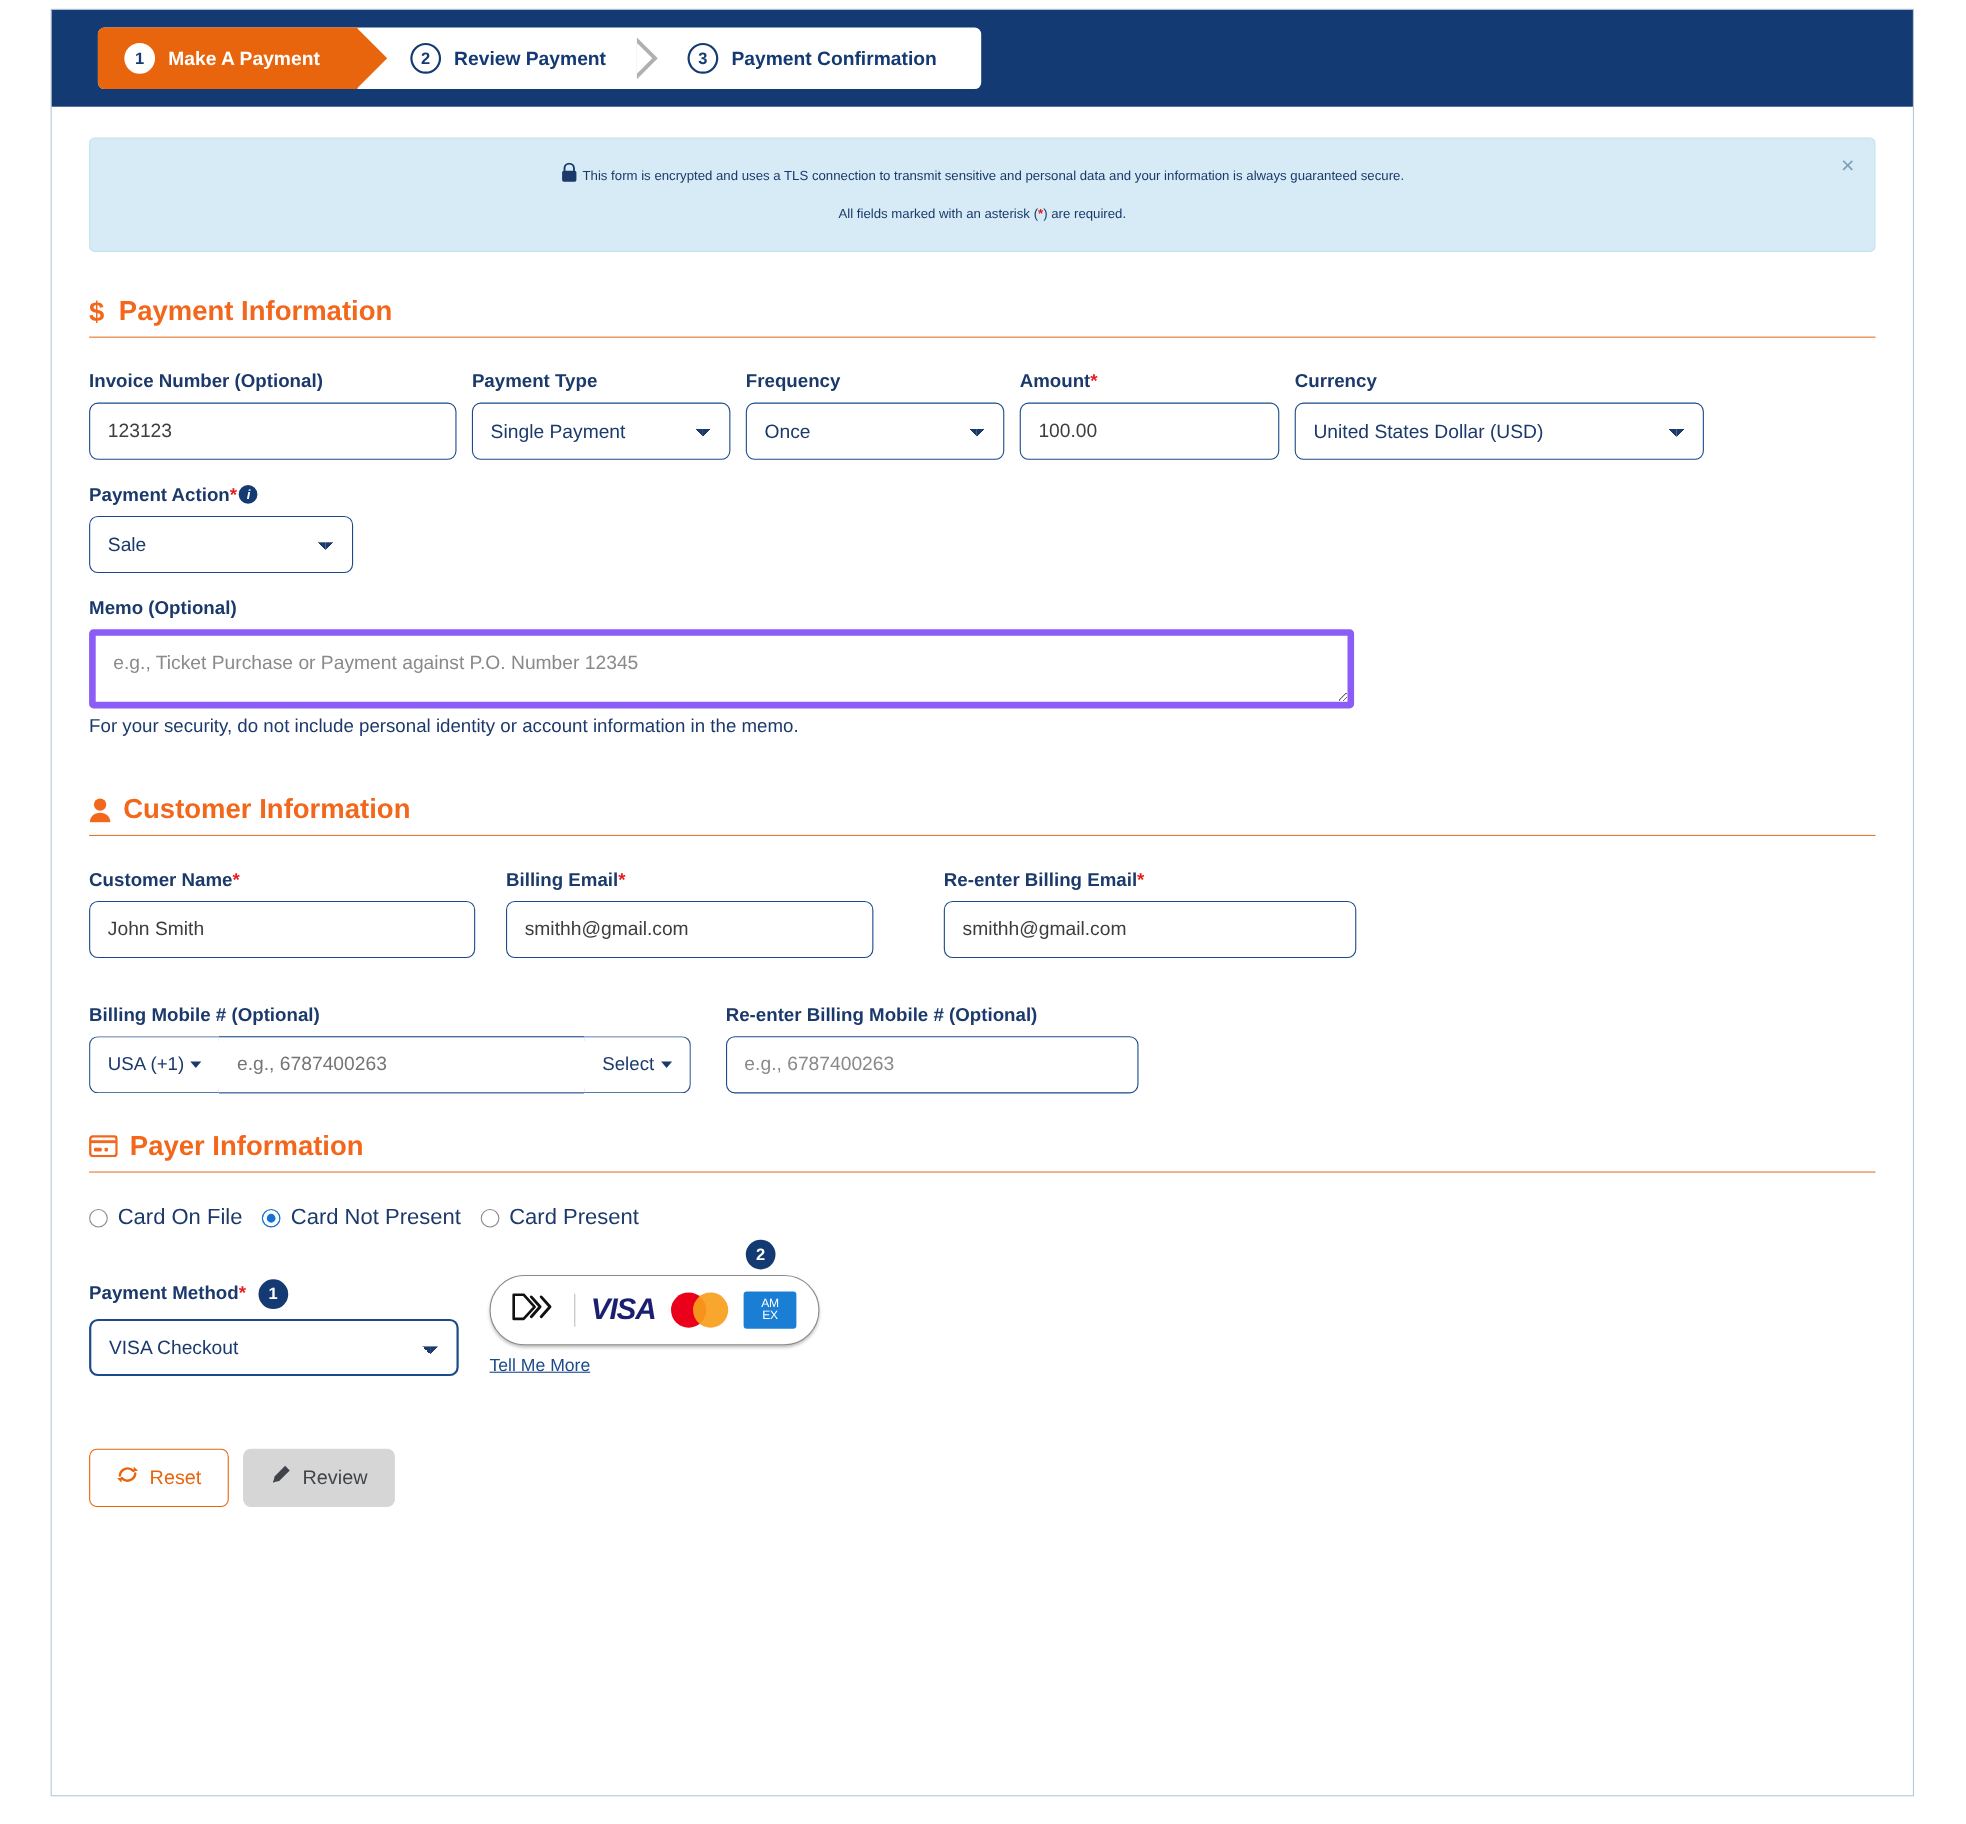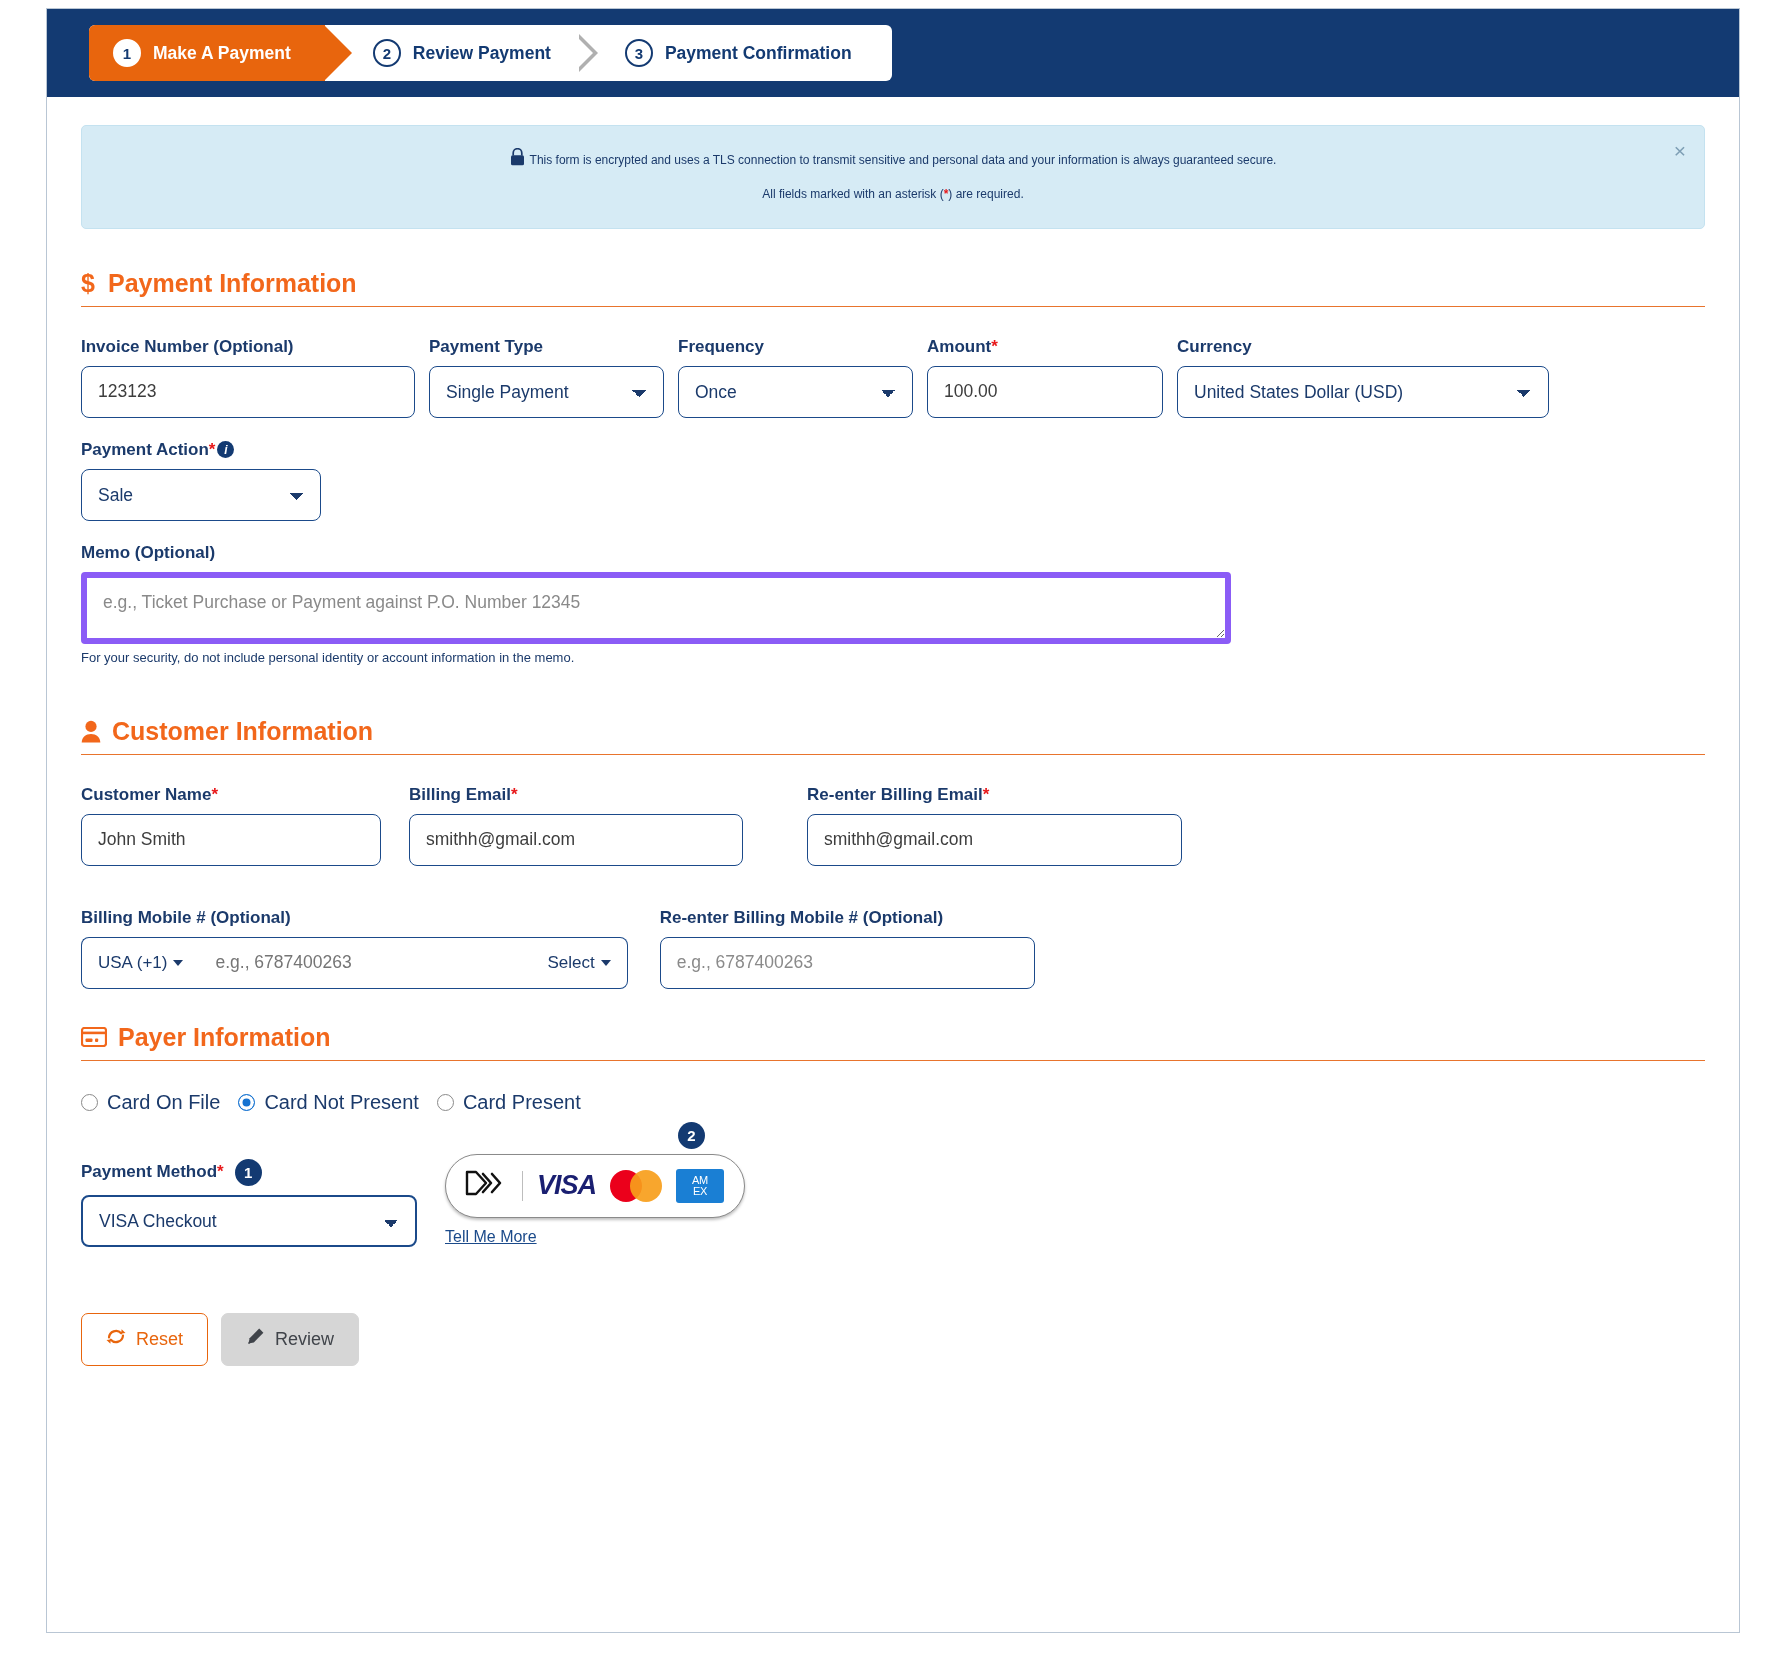--- a/index.html
+++ b/index.html
@@ -171,21 +171,21 @@
     height: 72px;
     border: 6px solid #8b5cf6;
     border-radius: 4px;
     font-family: "Liberation Sans", sans-serif;
     font-size: 17.5px;
     padding: 14px 16px;
     color: #3d3d3d;
     resize: vertical;
     outline: none;
   }
-  .memo-help { font-size: 13px; color:#1b3a6b; }
+  .memo-help { font-size: 17px; color:#1b3a6b; }
   .info-badge {
     display:inline-flex; align-items:center; justify-content:center;
     width:17px;height:17px;border-radius:50%;
     background:#133a72;color:#fff;font-size:12px;font-weight:bold;
     font-style:italic; vertical-align:1px; margin-left:2px;
   }
   
   .phone-group { display:flex; align-items:stretch; }
   .phone-group .cc {
     border:1px solid #1b4a8a; border-right:none;
@@ -356,21 +356,21 @@
             <path d="M0.7 22.5c0-5.2 4.2-8.6 9.3-8.6s9.3 3.4 9.3 8.6z" fill="#f2671b"></path>
           </svg>
       </span>
       <span>Customer Information</span>
     </div>
     <div class="section-rule"></div>
 
     <div class="row">
       <div class="field">
         <label class="fl"><span>Customer Name</span><span class="req">*</span></label>
-        <input class="ctl" style="width: 300px;" value="John Smith">
+        <input class="ctl" style="width: 351px;" value="John Smith">
       </div>
       <div class="field" style="margin-left:14px">
         <label class="fl"><span>Billing Email</span><span class="req">*</span></label>
         <input class="ctl" style="width: 334px;" value="smithh@gmail.com">
       </div>
       <div class="field" style="margin-left:50px">
         <label class="fl"><span>Re-enter Billing Email</span><span class="req">*</span></label>
         <input class="ctl" style="width: 375px;" value="smithh@gmail.com">
       </div>
     </div>

